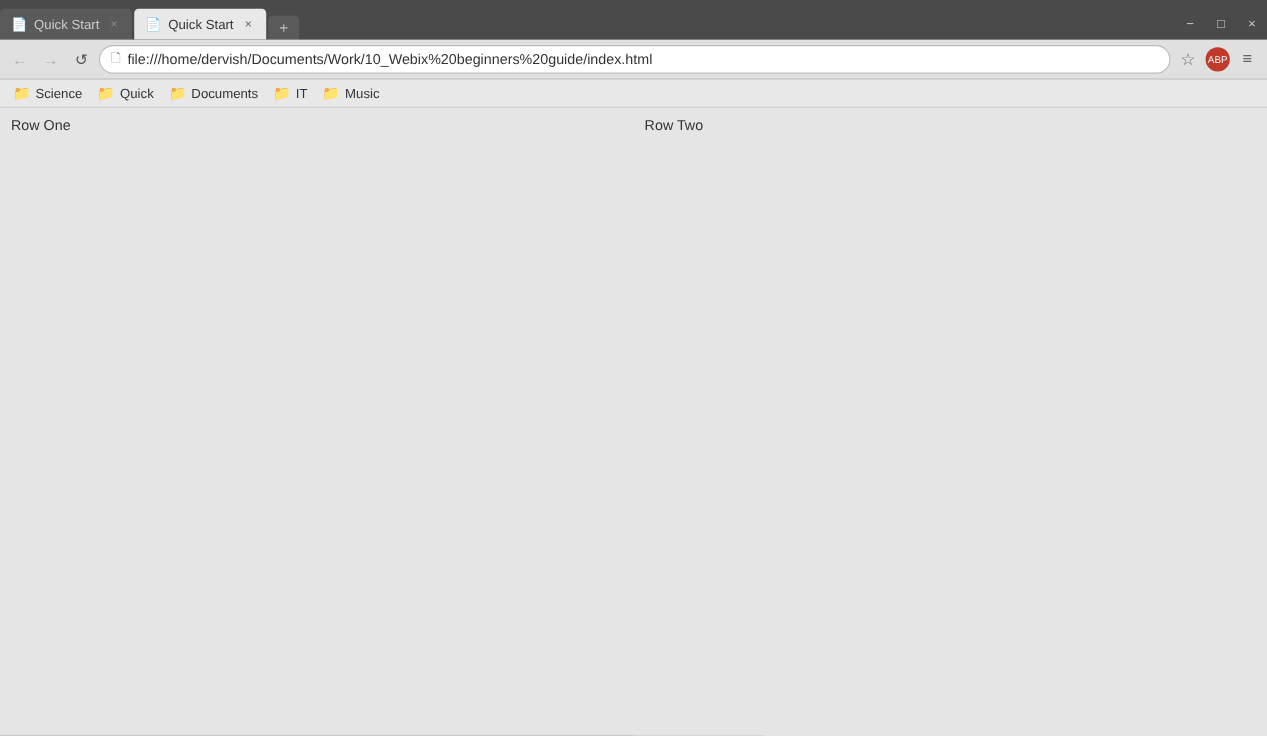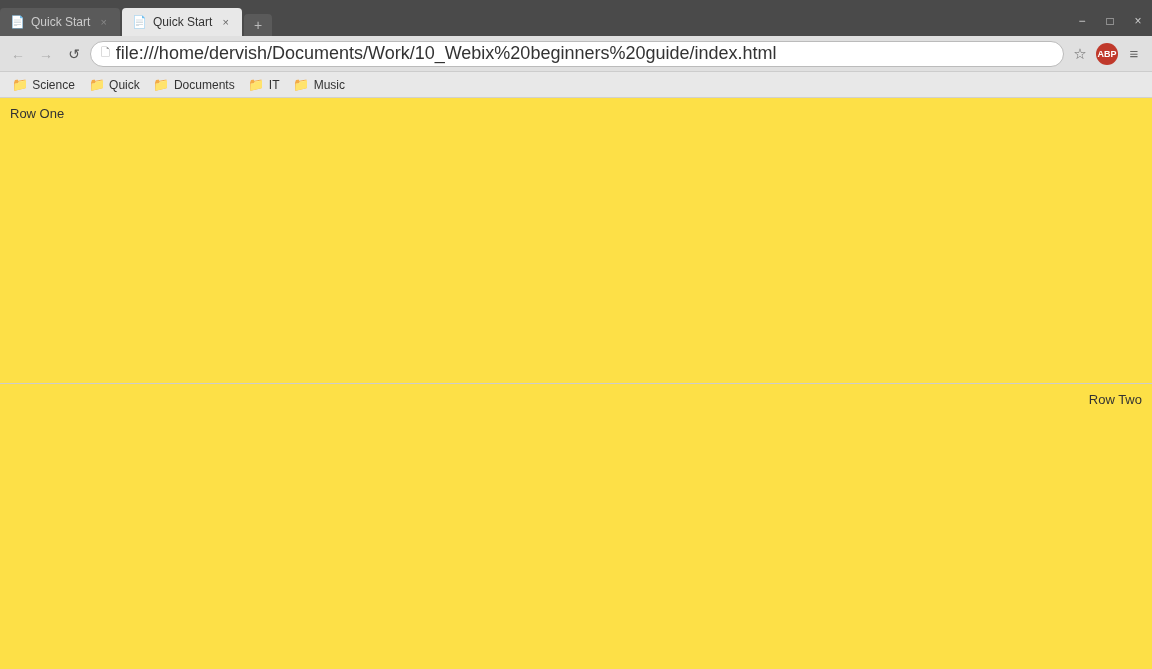--- a/index.html
+++ b/index.html
@@ -110,21 +110,21 @@
       height: 26px;
       background: white;
       border: 1px solid #bbb;
       border-radius: 13px;
       display: flex;
       align-items: center;
       padding: 0 10px;
       gap: 6px;
     }
     .address-bar-icon { color: #888; font-size: 11px; }
-    .address-text { flex: 1; font-size: 18px; color: #333; white-space: nowrap; overflow: hidden; text-overflow: ellipsis; }
+    .address-text { flex: 1; font-size: 13px; color: #333; white-space: nowrap; overflow: hidden; text-overflow: ellipsis; }
 
     .toolbar-right {
       display: flex;
       align-items: center;
       gap: 4px;
     }
     .star-btn, .menu-btn {
       width: 24px;
       height: 24px;
       display: flex;
@@ -139,21 +139,21 @@
     .abp-btn {
       width: 22px;
       height: 22px;
       background: #c0392b;
       border-radius: 50%;
       display: flex;
       align-items: center;
       justify-content: center;
       color: white;
       font-size: 9px;
-      font-weight: bold;
+      font-weight: normal;
       cursor: pointer;
     }
 
     
     .bookmarks-bar {
       background: #e8e8e8;
       height: 26px;
       display: flex;
       align-items: center;
       padding: 0 6px;
@@ -172,34 +172,34 @@
       color: #333;
       white-space: nowrap;
     }
     .folder-icon {
       font-size: 13px;
     }
 
     
     .content {
       flex: 1;
-      background: #fde047;
-      display: flex;
-      flex-direction: column;
+      background: #e5e5e5;
+      display: flex;
+      flex-direction: row;
       overflow: hidden;
     }
 
     .row-section {
       flex: 1;
       border-bottom: 1px solid #ccc;
       padding: 8px 10px;
       color: #333;
       font-size: 13px;
     }
-    .row-section:last-child { border-bottom: none; text-align: right; }
+    .row-section:last-child { border-bottom: none; }
   </style>
 </head>
 <body>
 
 <div class="window">
 
   <div class="titlebar">
     <div class="tab">
       <span class="tab-icon">📄</span>
       <span class="tab-label">Quick Start</span>

